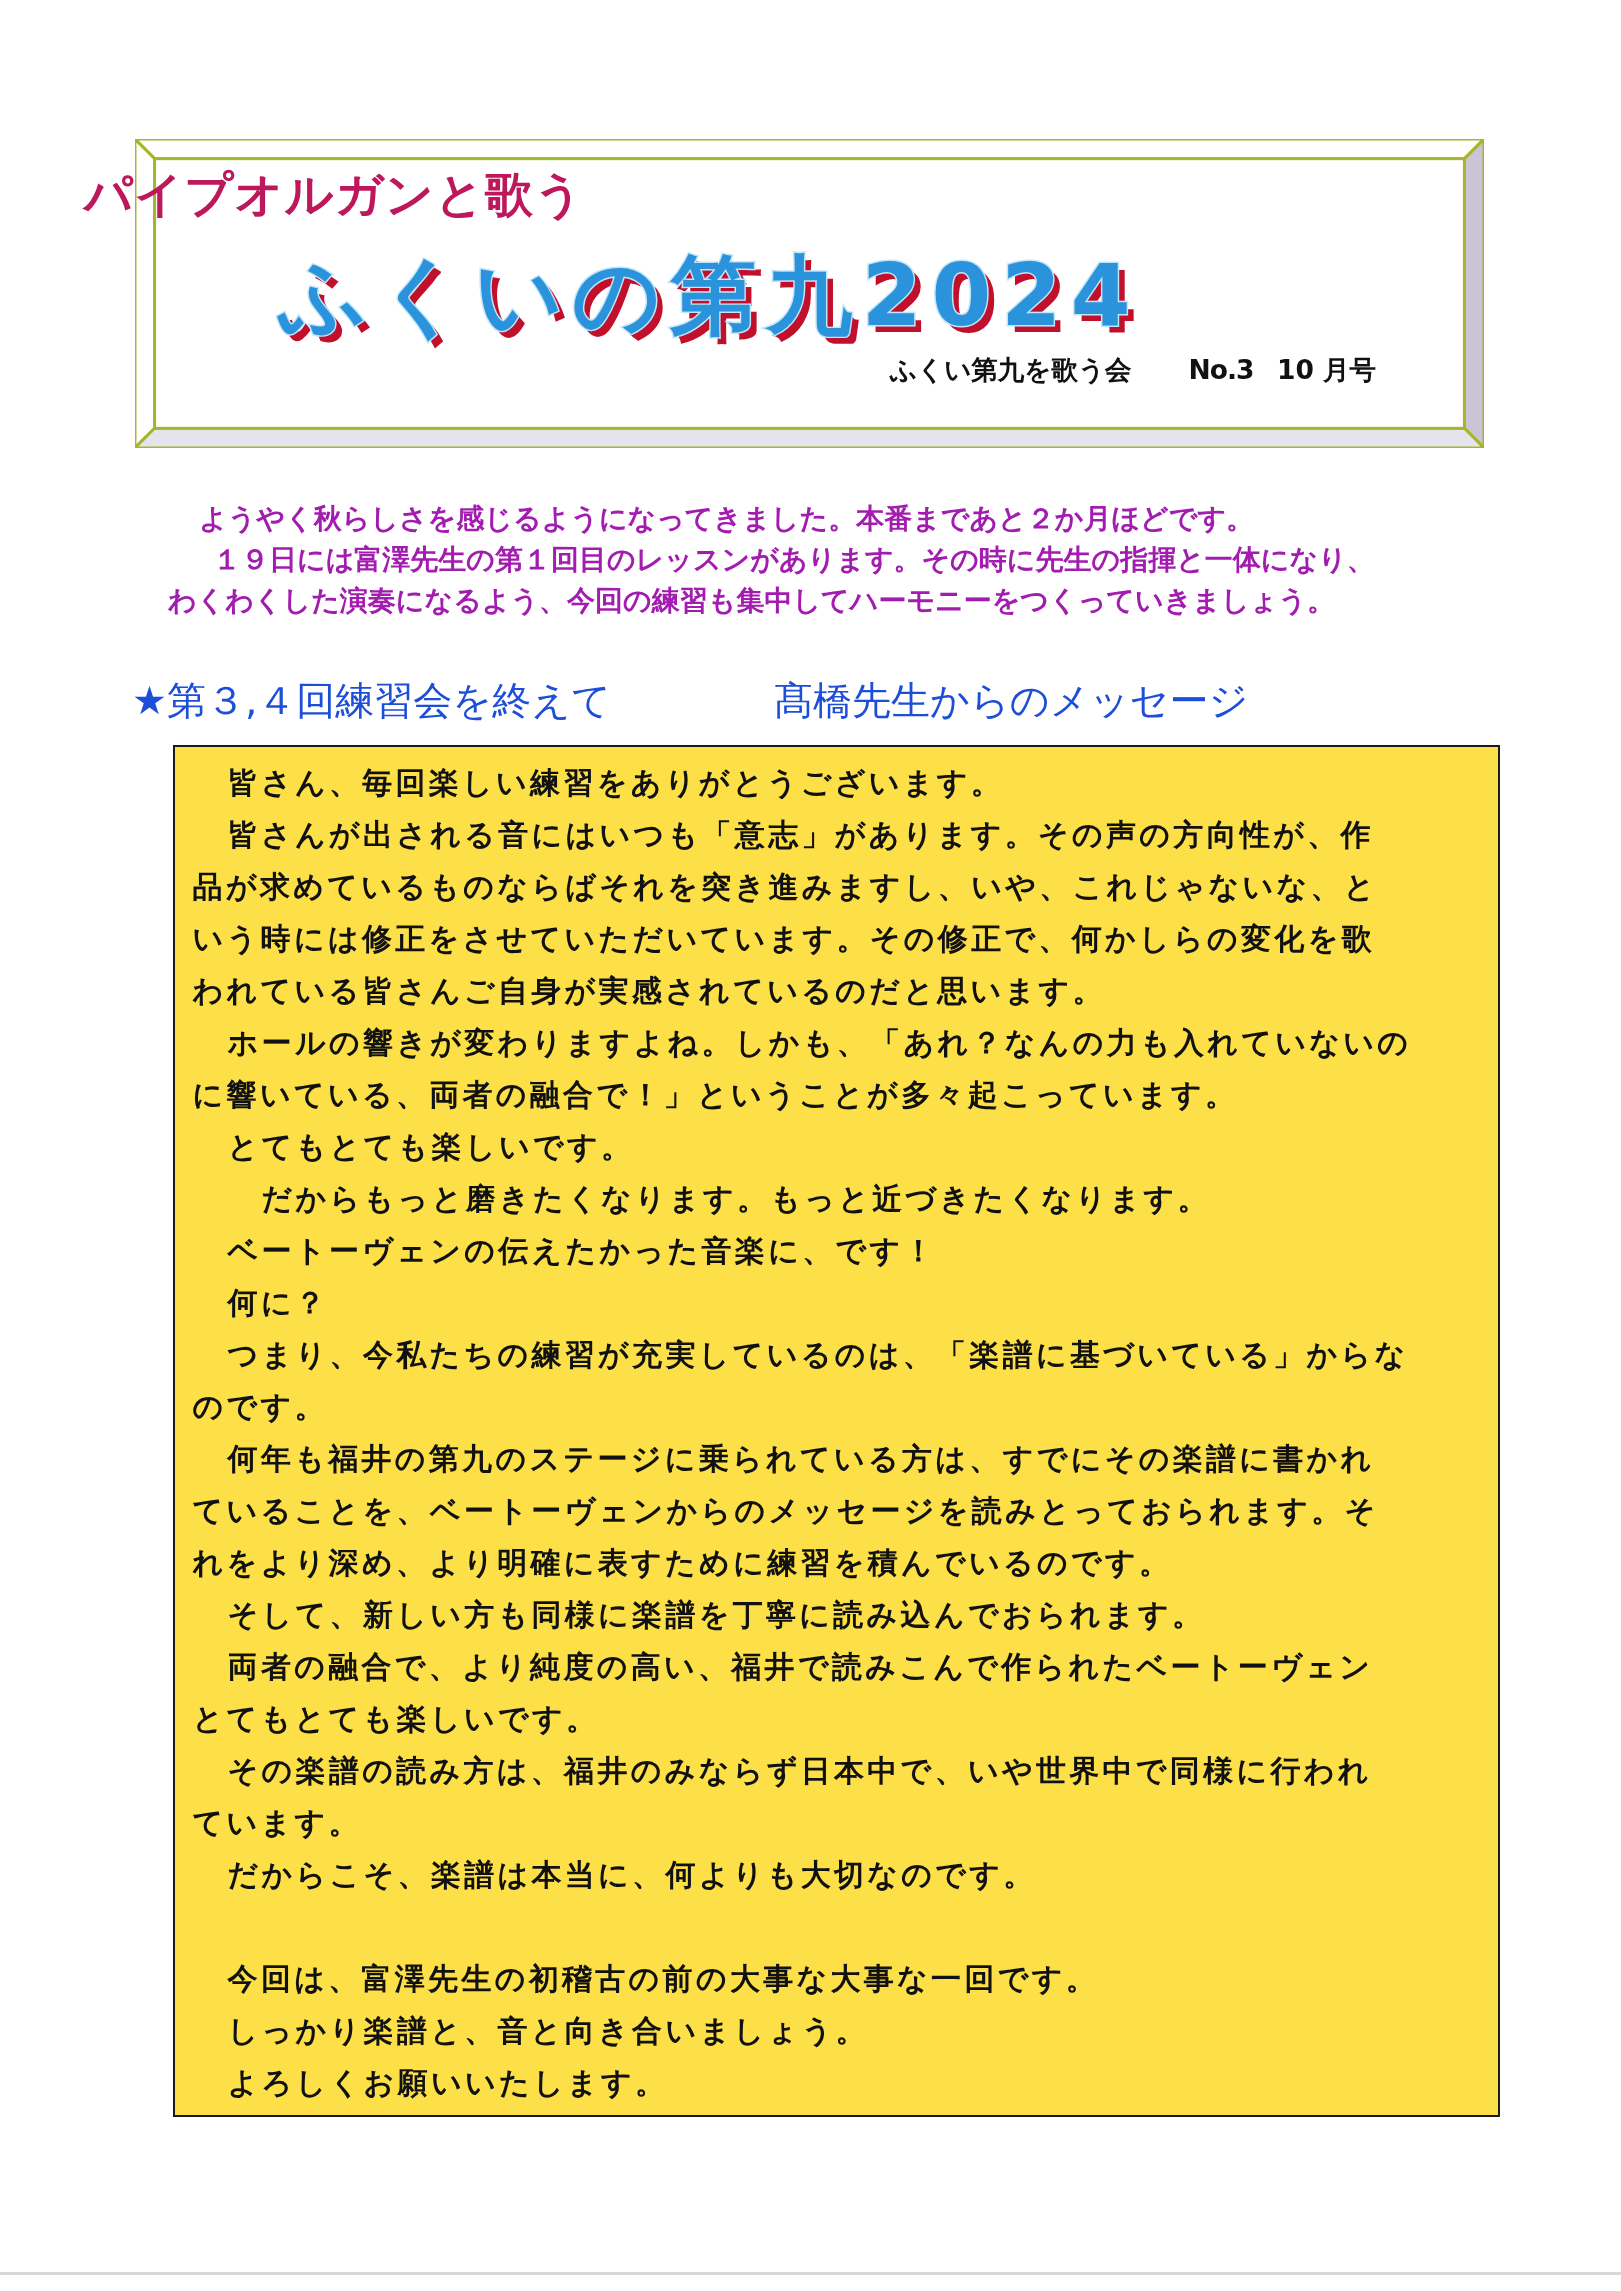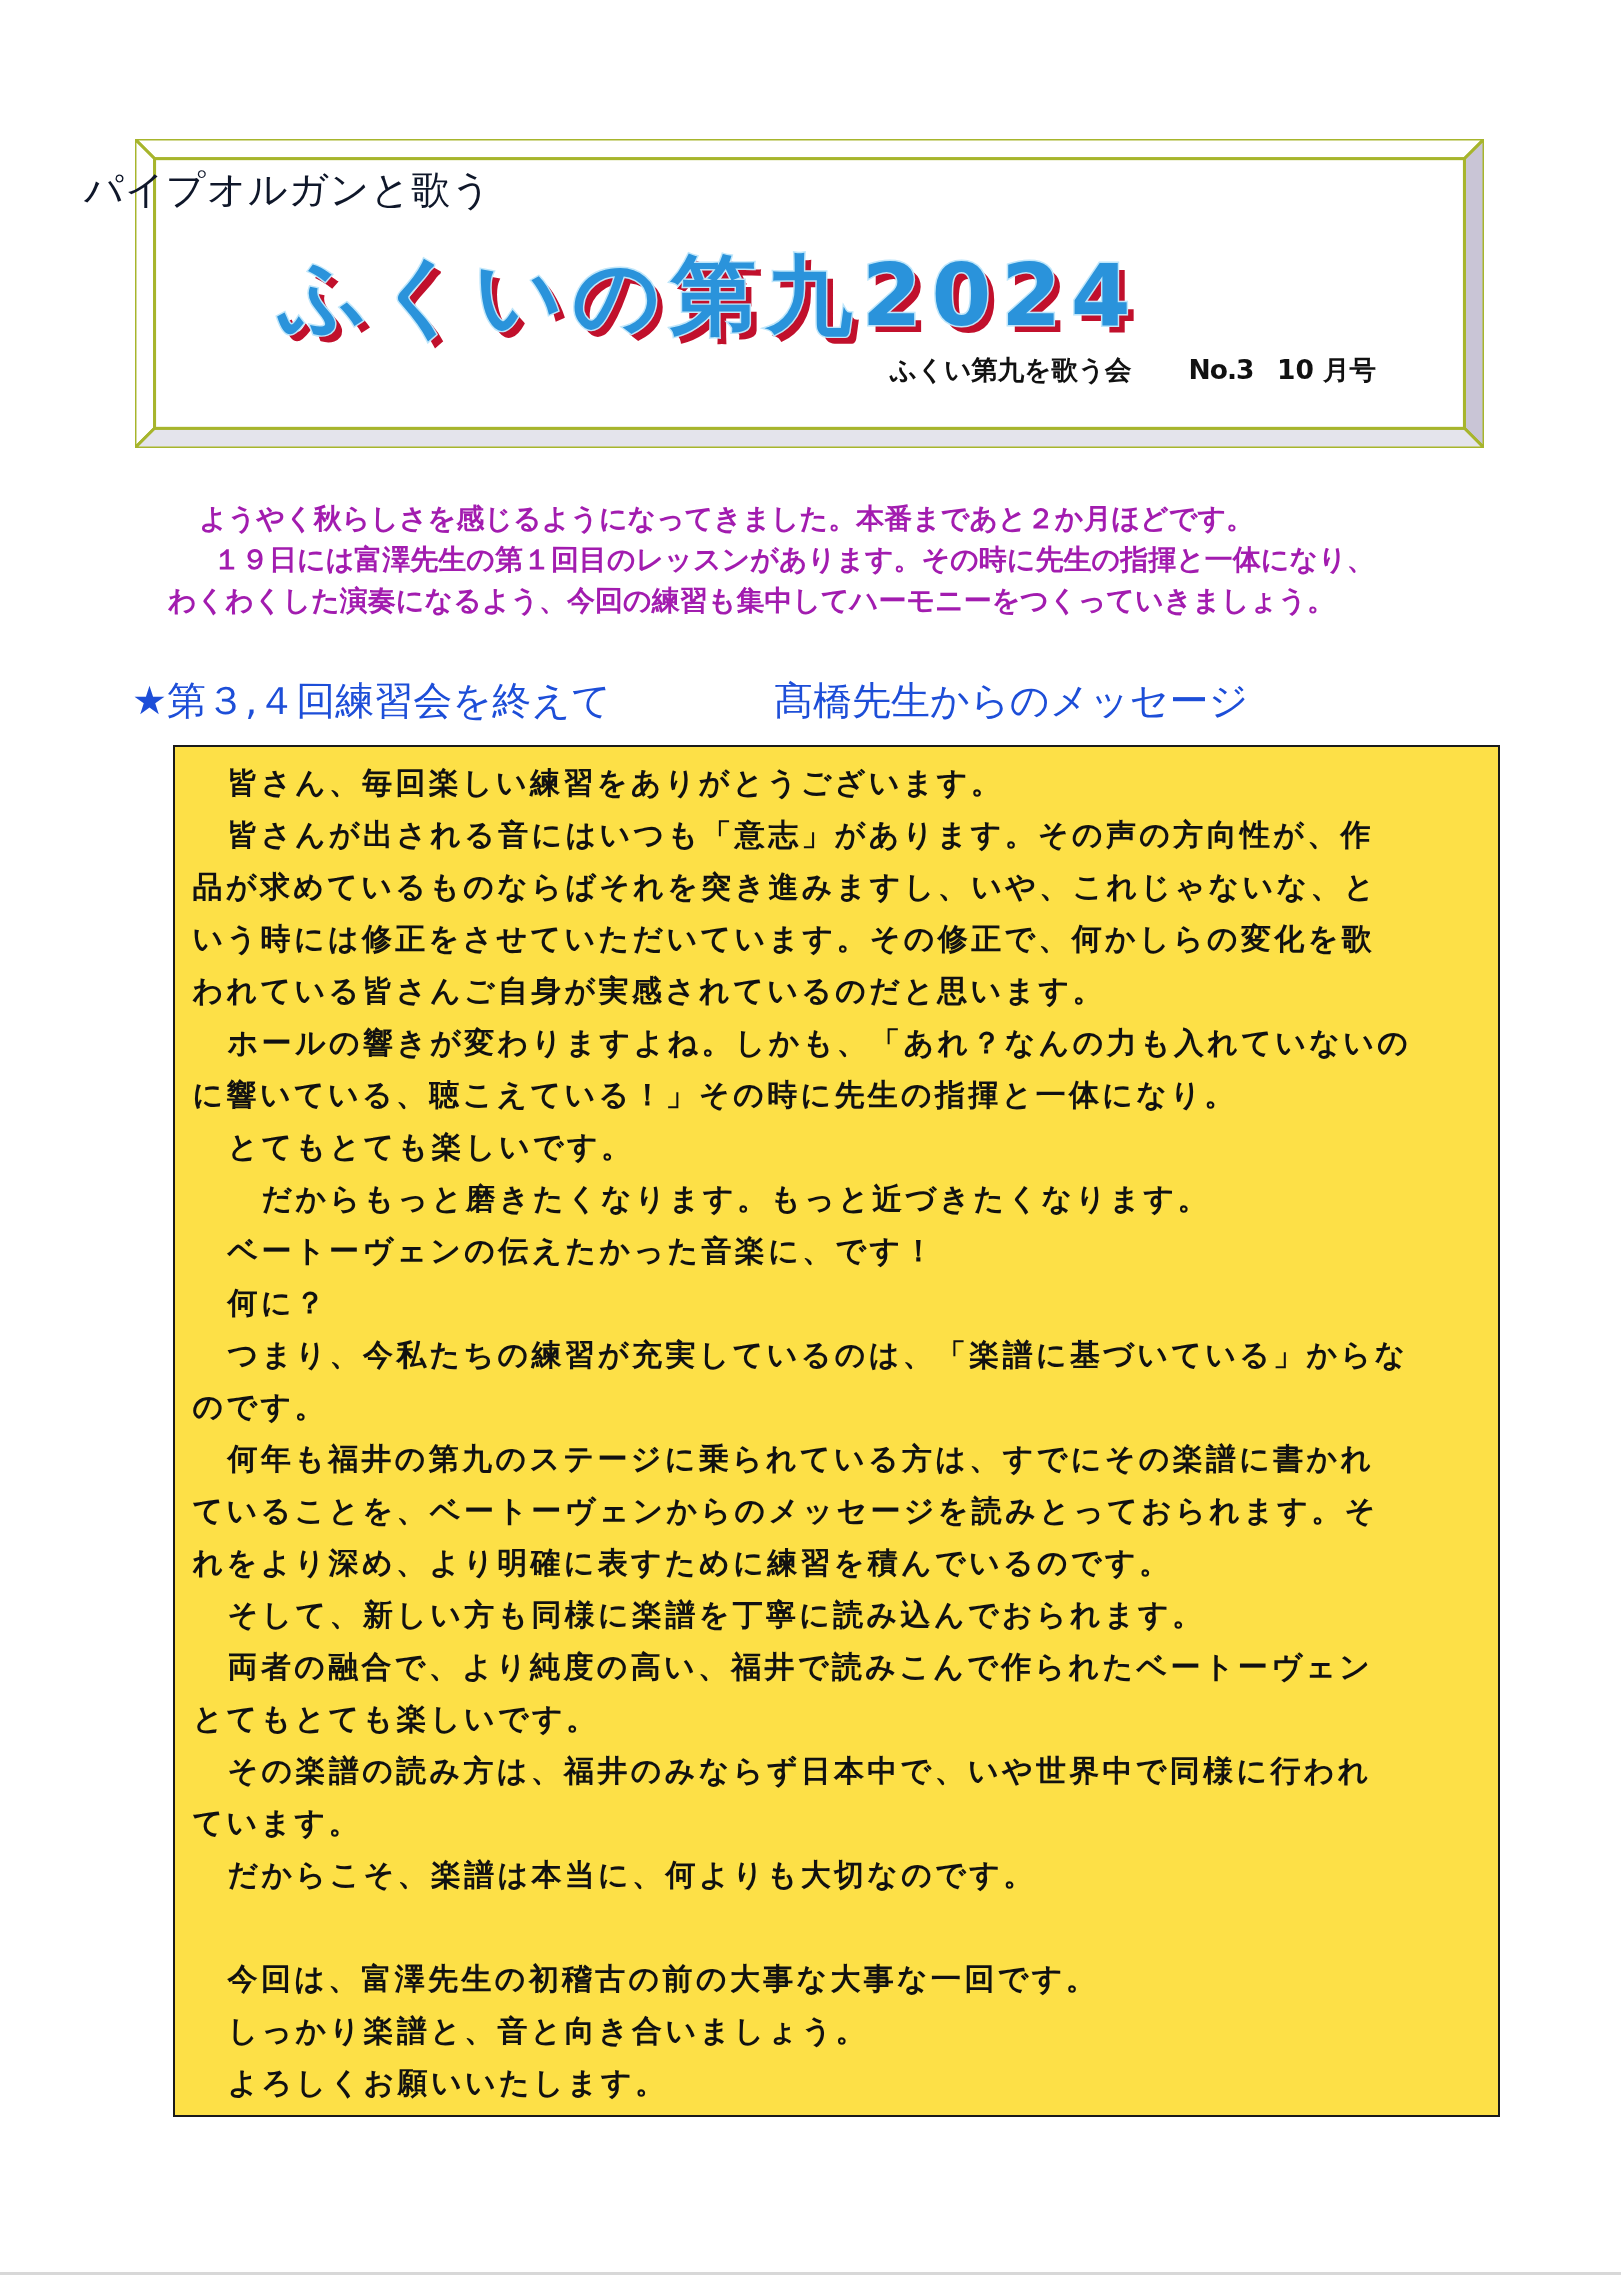--- a/index.html
+++ b/index.html
@@ -3,22 +3,22 @@
 <meta charset="utf-8">
 <style>
   html, body { margin: 0; padding: 0; background: #ffffff; }
   body { width: 1621px; height: 2292px; position: relative; overflow: hidden;
          font-family: "DejaVu Sans", "Liberation Sans", sans-serif; color: #111; }
 
   
   .frame { position: absolute; left: 135px; top: 139px; width: 1349px; height: 309px; }
   .frame svg { position: absolute; left: 0; top: 0; }
 
-  .kicker { position: absolute; left: 84px; top: 163px; font-size: 39px; font-weight: normal;
-            letter-spacing: 1px; color: #0f172a; white-space: nowrap; }
+  .kicker { position: absolute; left: 84px; top: 163px; font-size: 48px; font-weight: bold;
+            letter-spacing: 1px; color: #be185d; white-space: nowrap; }
 
   .title-wrap { position: absolute; left: 279px; top: 241px; height: 108px; white-space: nowrap; }
   .title { position: relative; font-size: 86px; font-weight: bold; letter-spacing: 9.8px;
            font-family: "DejaVu Sans", sans-serif; line-height: 108px; }
   .title .shadow { position: absolute; left: 6.9px; top: 6.9px; color: #c1102c; }
   .title .face { position: relative; color: #2a93db;
                  -webkit-text-stroke: 2.9px #bfe6fa; paint-order: stroke fill; }
 
   .issue-line { position: absolute; left: 890px; top: 352px; font-size: 26.5px; font-weight: bold;
                 white-space: nowrap; color: #111; }
@@ -90,21 +90,21 @@
 </div>
 
 <div class="msg-box">
   <div class="msg-lines" id="msg-lines">
       <p class="ind1">皆さん、毎回楽しい練習をありがとうございます。</p>
       <p class="ind1">皆さんが出される音にはいつも「意志」があります。その声の方向性が、作</p>
       <p class="">品が求めているものならばそれを突き進みますし、いや、これじゃないな、と</p>
       <p class="">いう時には修正をさせていただいています。その修正で、何かしらの変化を歌</p>
       <p class="">われている皆さんご自身が実感されているのだと思います。</p>
       <p class="ind1">ホールの響きが変わりますよね。しかも、「あれ？なんの力も入れていないの</p>
-      <p class="">に響いている、聴こえている！」その時に先生の指揮と一体になり。</p>
+      <p class="">に響いている、両者の融合で！」ということが多々起こっています。</p>
       <p class="ind1">とてもとても楽しいです。</p>
       <p class="ind2">だからもっと磨きたくなります。もっと近づきたくなります。</p>
       <p class="ind1">ベートーヴェンの伝えたかった音楽に、です！</p>
       <p class="ind1">何に？</p>
       <p class="ind1">つまり、今私たちの練習が充実しているのは、「楽譜に基づいている」からな</p>
       <p class="">のです。</p>
       <p class="ind1">何年も福井の第九のステージに乗られている方は、すでにその楽譜に書かれ</p>
       <p class="">ていることを、ベートーヴェンからのメッセージを読みとっておられます。そ</p>
       <p class="">れをより深め、より明確に表すために練習を積んでいるのです。</p>
       <p class="ind1">そして、新しい方も同様に楽譜を丁寧に読み込んでおられます。</p>

